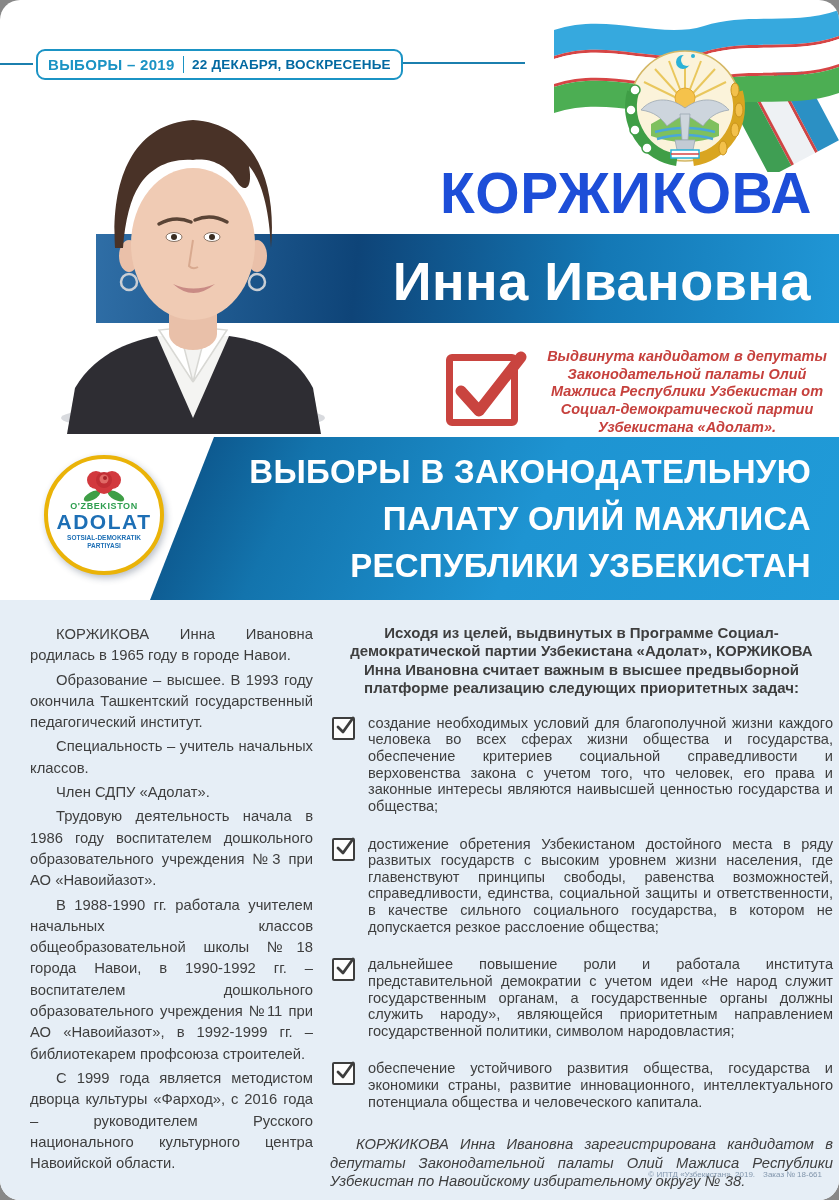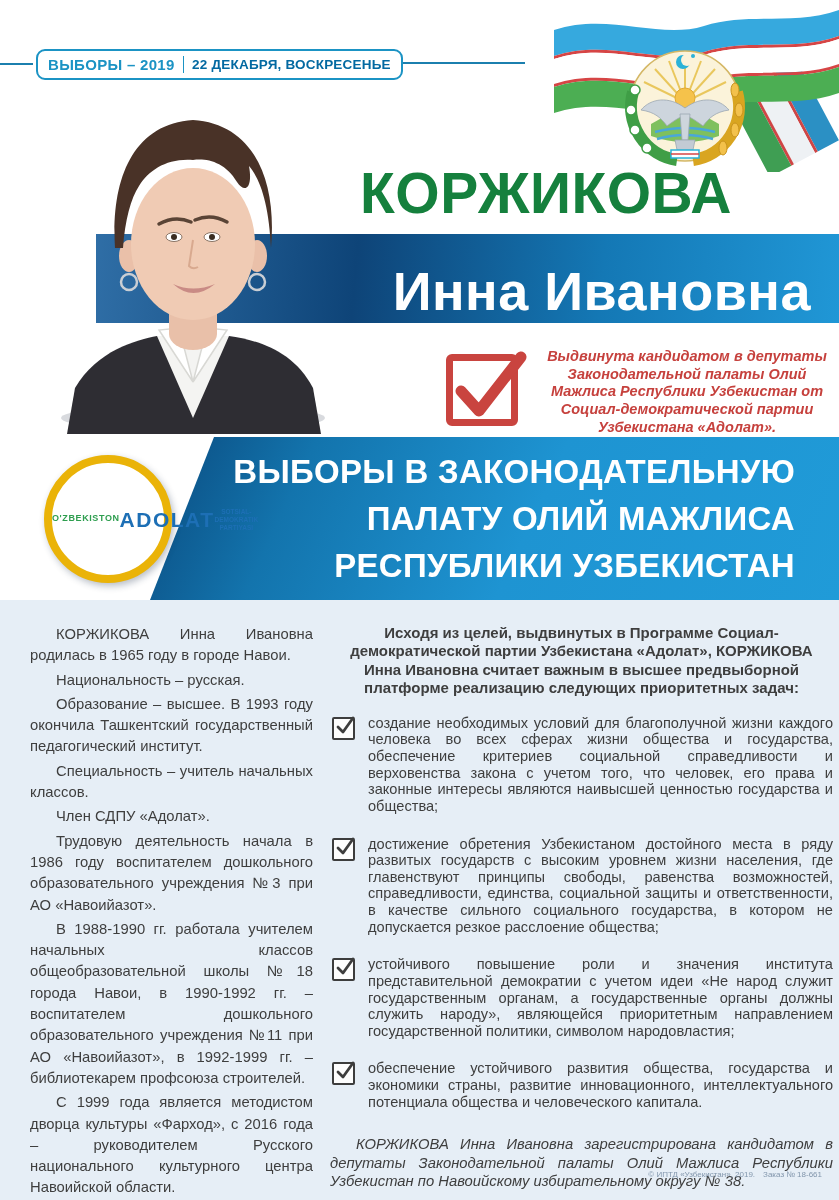--- a/index.html
+++ b/index.html
@@ -1,55 +1,55 @@
 <!DOCTYPE html>
 <html><head>
 <meta charset="utf-8">
 <style>
   html,body{margin:0;padding:0;background:#888;}
   .page{position:relative;width:839px;height:1200px;background:#ffffff;overflow:hidden;
-        font-family:"Liberation Sans",sans-serif;margin:0 auto;}
+        font-family:"Liberation Sans",sans-serif;margin:0 auto;border-radius:20px;}
   .bottom-bg{position:absolute;left:0;top:600px;width:839px;height:600px;background:#e6eef6;}
 
   
   .line{position:absolute;height:2px;background:#1b7fae;}
   .line-left{left:0;top:63px;width:33px;}
   .line-right{left:329px;top:62px;width:196px;}
   .badge{position:absolute;left:36px;top:49px;height:27px;border:2.5px solid #1b93c4;border-radius:9px;
          display:flex;align-items:center;padding:0 10px;background:#fff;z-index:6;}
   .badge-left{color:#1b93c4;font-weight:bold;font-size:15px;letter-spacing:.3px;white-space:nowrap;}
   .badge-sep{width:1.5px;height:17px;background:#1b93c4;margin:0 8px;}
   .badge-right{color:#0369a1;font-weight:bold;font-size:13.5px;letter-spacing:.2px;white-space:nowrap;}
 
   .flag{position:absolute;top:0;right:0;width:285px;height:172px;z-index:1;}
 
-  .surname{position:absolute;left:360px;top:160px;right:27px;text-align:left;
-           font-size:57px;font-weight:bold;color:#15803d;letter-spacing:.5px;z-index:2;}
+  .surname{position:absolute;left:348px;top:160px;right:27px;text-align:right;
+           font-size:57px;font-weight:bold;color:#1d4ed8;letter-spacing:.5px;z-index:2;}
   .name-band{position:absolute;left:96px;right:0;top:234px;height:89px;z-index:2;
              background:linear-gradient(95deg,#2f6ea6 0%,#0e4478 35%,#1478b5 68%,#2097d6 100%);}
-  .given-names{position:absolute;right:28px;top:14px;height:92px;line-height:86px;
+  .given-names{position:absolute;right:28px;top:4px;height:92px;line-height:86px;
                color:#ffffff;font-size:54px;font-weight:bold;letter-spacing:.5px;}
   .portrait{position:absolute;left:55px;top:86px;width:276px;height:348px;z-index:3;}
 
   .nomination{position:absolute;left:446px;top:348px;width:388px;display:flex;z-index:2;text-align:center;}
   .big-check{position:relative;width:58px;height:58px;border:7px solid #c9443f;border-radius:6px;
              flex:none;margin-top:6px;}
   .big-check svg{position:absolute;left:-4px;top:-14px;overflow:visible;}
   .nomination-text{margin-left:22px;color:#c6413d;font-weight:bold;font-style:italic;
                    font-size:14.5px;line-height:1.22;width:300px;}
 
   .banner{position:absolute;left:150px;right:0;top:437px;height:163px;z-index:4;
           background:linear-gradient(115deg,#0a4a7e 0%,#1374ad 22%,#1e94d2 55%,#209bd8 100%);
           clip-path:polygon(64px 0,100% 0,100% 100%,0 100%);
-          display:flex;flex-direction:column;justify-content:center;padding-right:44px;box-sizing:border-box;}
+          display:flex;flex-direction:column;justify-content:center;padding-right:28px;box-sizing:border-box;}
   .banner-line{text-align:right;color:#ffffff;font-weight:bold;font-size:33px;line-height:1.43;
                letter-spacing:.3px;}
 
   .adolat{position:absolute;left:44px;top:455px;width:112px;height:112px;border-radius:50%;
-          background:#ffffff;border:8px solid #eab308;z-index:5;display:flex;flex-direction:row;
+          background:#ffffff;border:4px solid #eab308;z-index:5;display:flex;flex-direction:column;
           align-items:center;box-shadow:2px 3px 7px rgba(20,40,70,.3);}
   .logo-country{color:#2e9e4f;font-size:9px;font-weight:bold;letter-spacing:.6px;margin-top:-2px;}
   .logo-name{color:#1d6fb5;font-size:21px;font-weight:bold;letter-spacing:1.5px;line-height:1;}
   .logo-sub{color:#1d6fb5;font-size:6.5px;font-weight:bold;text-align:center;line-height:1.25;margin-top:2px;}
 
   .bio{position:absolute;left:30px;top:624px;width:283px;color:#3e3e3e;font-size:14.8px;
        line-height:1.44;text-align:justify;z-index:2;}
   .bio p{margin:0 0 3px 0;text-indent:26px;}
 
   .platform{position:absolute;left:330px;top:624px;width:503px;color:#3e3e3e;z-index:2;}
@@ -193,21 +193,20 @@
     <span class="logo-country">O'ZBEKISTON</span>
     <span class="logo-name">ADOLAT</span>
     <span class="logo-sub">
       <span>SOTSIAL-DEMOKRATIK</span><br>
       <span>PARTIYASI</span>
     </span>
   </div>
 
   <div class="bio">
     <p>КОРЖИКОВА Инна Ивановна родилась в 1965 году в городе Навои.</p>
-    <p>Национальность – русская.</p>
     <p>Образование – высшее. В 1993 году окончила Ташкентский государственный педагогический институт.</p>
     <p>Специальность – учитель начальных классов.</p>
     <p>Член СДПУ «Адолат».</p>
     <p>Трудовую деятельность начала в 1986 году воспитателем дошкольного образовательного учреждения №3 при АО «Навоийазот».</p>
     <p>В 1988-1990 гг. работала учителем начальных классов общеобразовательной школы №18 города Навои, в 1990-1992 гг. – воспитателем дошкольного образовательного учреждения №11 при АО «Навоийазот», в 1992-1999 гг. – библиотекарем профсоюза строителей.</p>
     <p>С 1999 года является методистом дворца культуры «Фарход», с 2016 года – руководителем Русского национального культурного центра Навоийской области.</p>
   </div>
 
   <div class="platform">
     <p class="platform-intro">Исходя из целей, выдвинутых в Программе Социал-демократической партии Узбекистана «Адолат», КОРЖИКОВА Инна Ивановна считает важным в высшее предвыборной платформе реализацию следующих приоритетных задач:</p>
@@ -229,21 +228,21 @@
       </span>
       <span class="item-text">достижение обретения Узбекистаном достойного места в ряду развитых государств с высоким уровнем жизни населения, где главенствуют принципы свободы, равенства возможностей, справедливости, единства, социальной защиты и ответственности, в качестве сильного социального государства, в котором не допускается резкое расслоение общества;</span>
     </div>
 
     <div class="platform-item">
       <span class="item-check">
         <svg width="22" height="22">
           <polyline points="4,11 9,16 19,2" fill="none" stroke="#3d3d3d" stroke-width="2.8" stroke-linecap="round" stroke-linejoin="round"></polyline>
         </svg>
       </span>
-      <span class="item-text">устойчивого повышение роли и значения института представительной демократии с учетом идеи «Не народ служит государственным органам, а государственные органы должны служить народу», являющейся приоритетным направлением государственной политики, символом народовластия;</span>
+      <span class="item-text">дальнейшее повышение роли и работала института представительной демократии с учетом идеи «Не народ служит государственным органам, а государственные органы должны служить народу», являющейся приоритетным направлением государственной политики, символом народовластия;</span>
     </div>
 
     <div class="platform-item">
       <span class="item-check">
         <svg width="22" height="22">
           <polyline points="4,11 9,16 19,2" fill="none" stroke="#3d3d3d" stroke-width="2.8" stroke-linecap="round" stroke-linejoin="round"></polyline>
         </svg>
       </span>
       <span class="item-text">обеспечение устойчивого развития общества, государства и экономики страны, развитие инновационного, интеллектуального потенциала общества и человеческого капитала.</span>
     </div>

